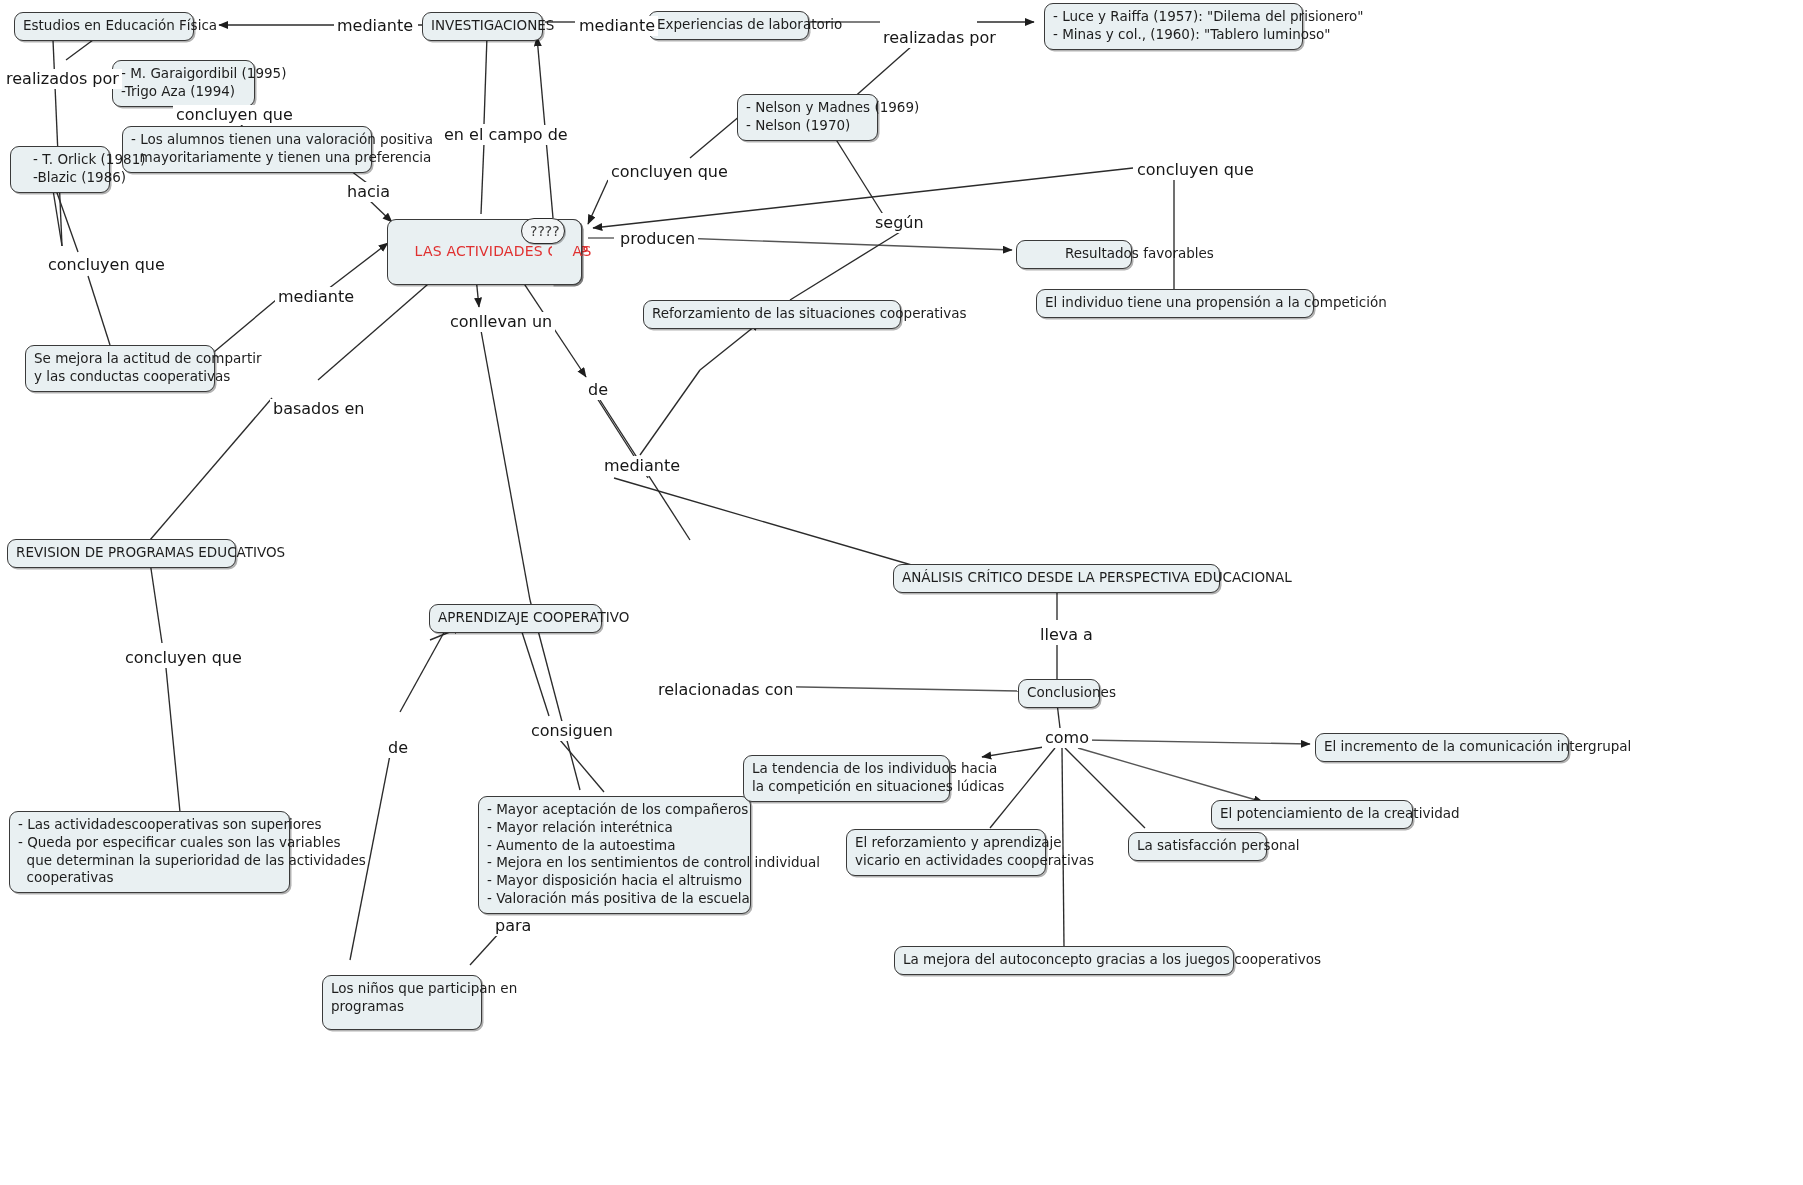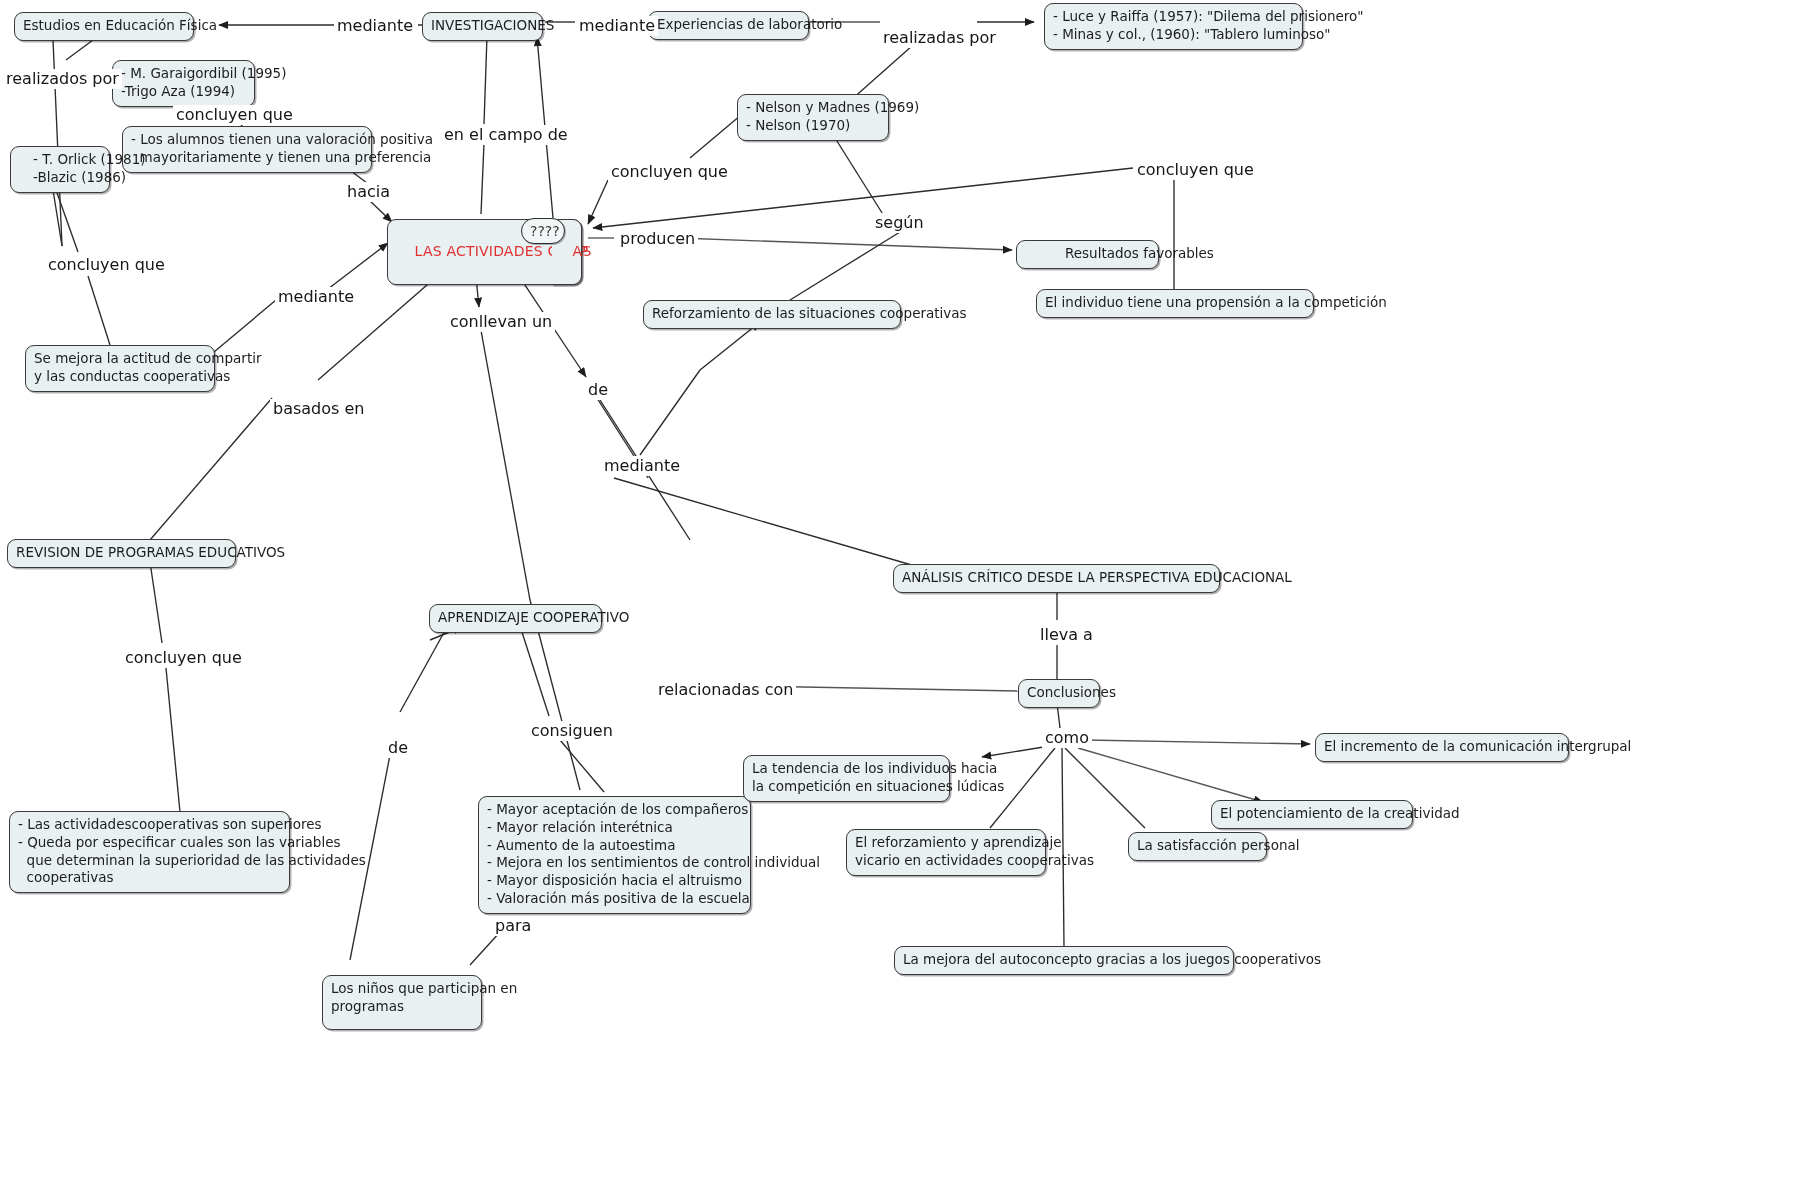--- a/index.html
+++ b/index.html
@@ -181,32 +181,32 @@
 
   <div class="node" style="left:112px; top:60px; width:143px;">- M. Garaigordibil (1995)
 -Trigo Aza (1994)</div>
 
   <div class="node" style="left:122px; top:126px; width:250px;">- Los alumnos tienen una valoración positiva
   mayoritariamente y tienen una preferencia</div>
 
   <div class="node" style="left:10px; top:146px; width:100px;padding-left:22px;">- T. Orlick (1981)
 -Blazic (1986)</div>
 
-  <div class="node" style="left:737px; top:94px; width:152px;">- Nelson y Madnes (1969)
+  <div class="node" style="left:737px; top:94px; width:141px;">- Nelson y Madnes (1969)
 - Nelson (1970)</div>
 
   <div class="node center" style="left:387px; top:219px; width:195px; padding-right:6px;">
     <span>LAS ACTIVIDADES COOP</span>
   </div>
   <div class="node center" style="left:552px; top:219px; width:30px; text-align:right; padding-left:2px; border-left:none; border-radius:0 9px 9px 0;">
     <span>AS</span>
   </div>
   <div class="node qmark" style="left:521px; top:218px; width:44px;">????</div>
 
-  <div class="node" style="left:1016px; top:240px; width:143px;padding-left:48px;">Resultados favorables</div>
+  <div class="node" style="left:1016px; top:240px; width:116px;padding-left:48px;">Resultados favorables</div>
 
   <div class="node" style="left:1036px; top:289px; width:278px;">El individuo tiene una propensión a la competición</div>
 
   <div class="node" style="left:643px; top:300px; width:258px;">Reforzamiento de las situaciones cooperativas</div>
 
   <div class="node" style="left:25px; top:345px; width:190px;">Se mejora la actitud de compartir
 y las conductas cooperativas</div>
 
   <div class="node" style="left:7px; top:539px; width:229px;">REVISION DE PROGRAMAS EDUCATIVOS</div>
 

